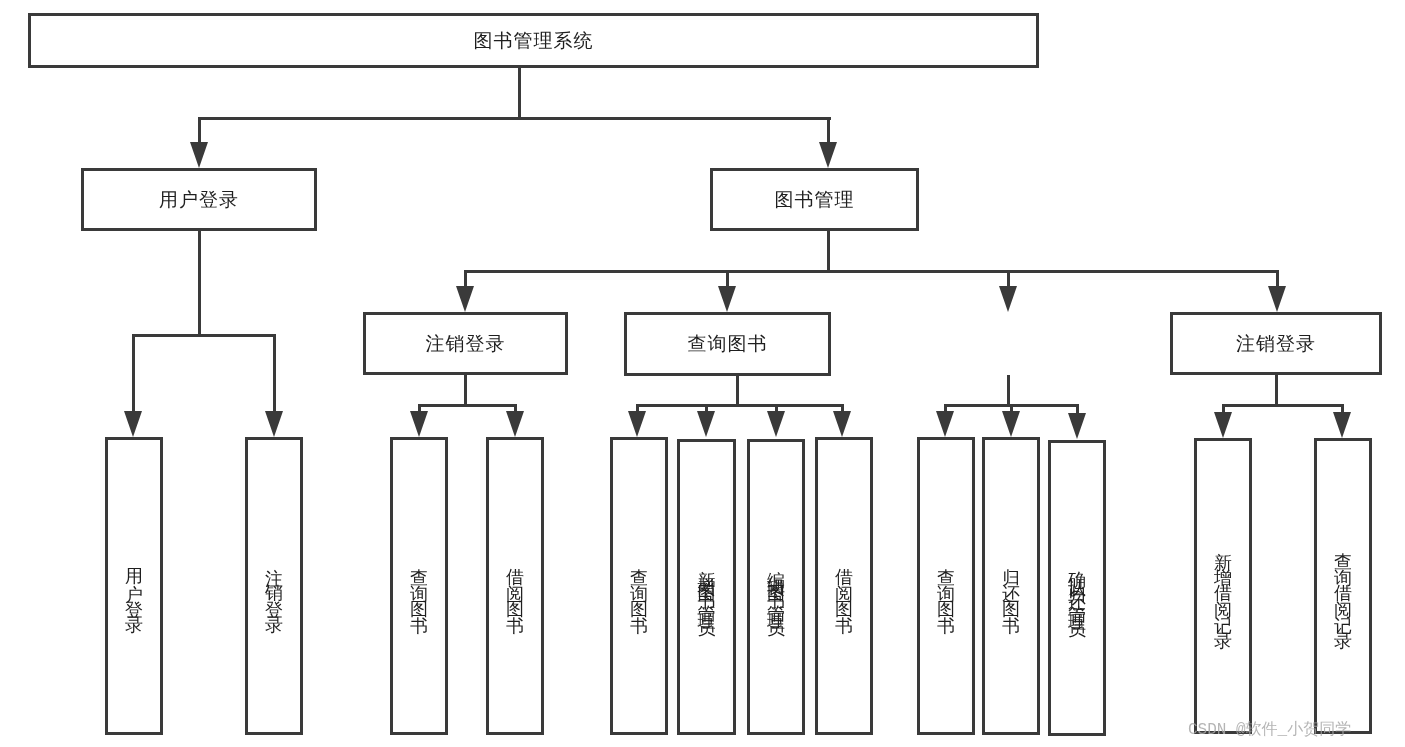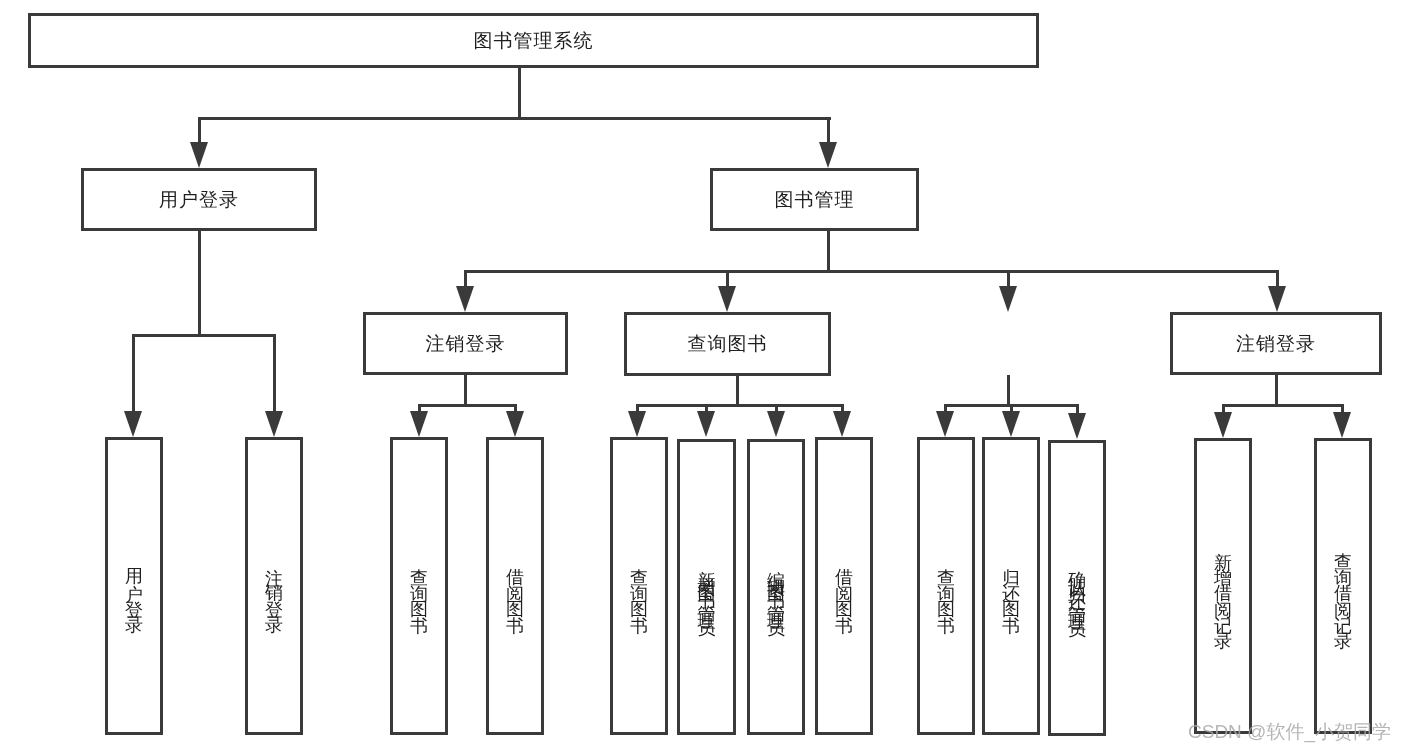--- a/index.html
+++ b/index.html
@@ -28,23 +28,23 @@
   }
   .box.v.long span{letter-spacing:7px;}
   .vline{position:absolute;width:3px;background:var(--line);}
   .hline{position:absolute;height:3px;background:var(--line);}
   .arrow{
     position:absolute;width:0;height:0;
     border-left:9px solid transparent;border-right:9px solid transparent;
     border-top:26px solid var(--line);
   }
   .watermark{
-    position:absolute;left:1188px;top:719px;font-size:19px;
+    position:absolute;left:1188px;top:719px;font-size:16px;
     color:var(--wm);opacity:.85;white-space:nowrap;z-index:5;
-    font-family:Liberation Sans, sans-serif;
+    font-family:Liberation Mono, monospace;
     text-align:center;
   }
 </style>
 </head>
 <body>
 
 <div class="canvas">
 
   <div class="box h" style="left:28px;top:13px;width:1011px;height:55px">
     <span>图书管理系统</span>

